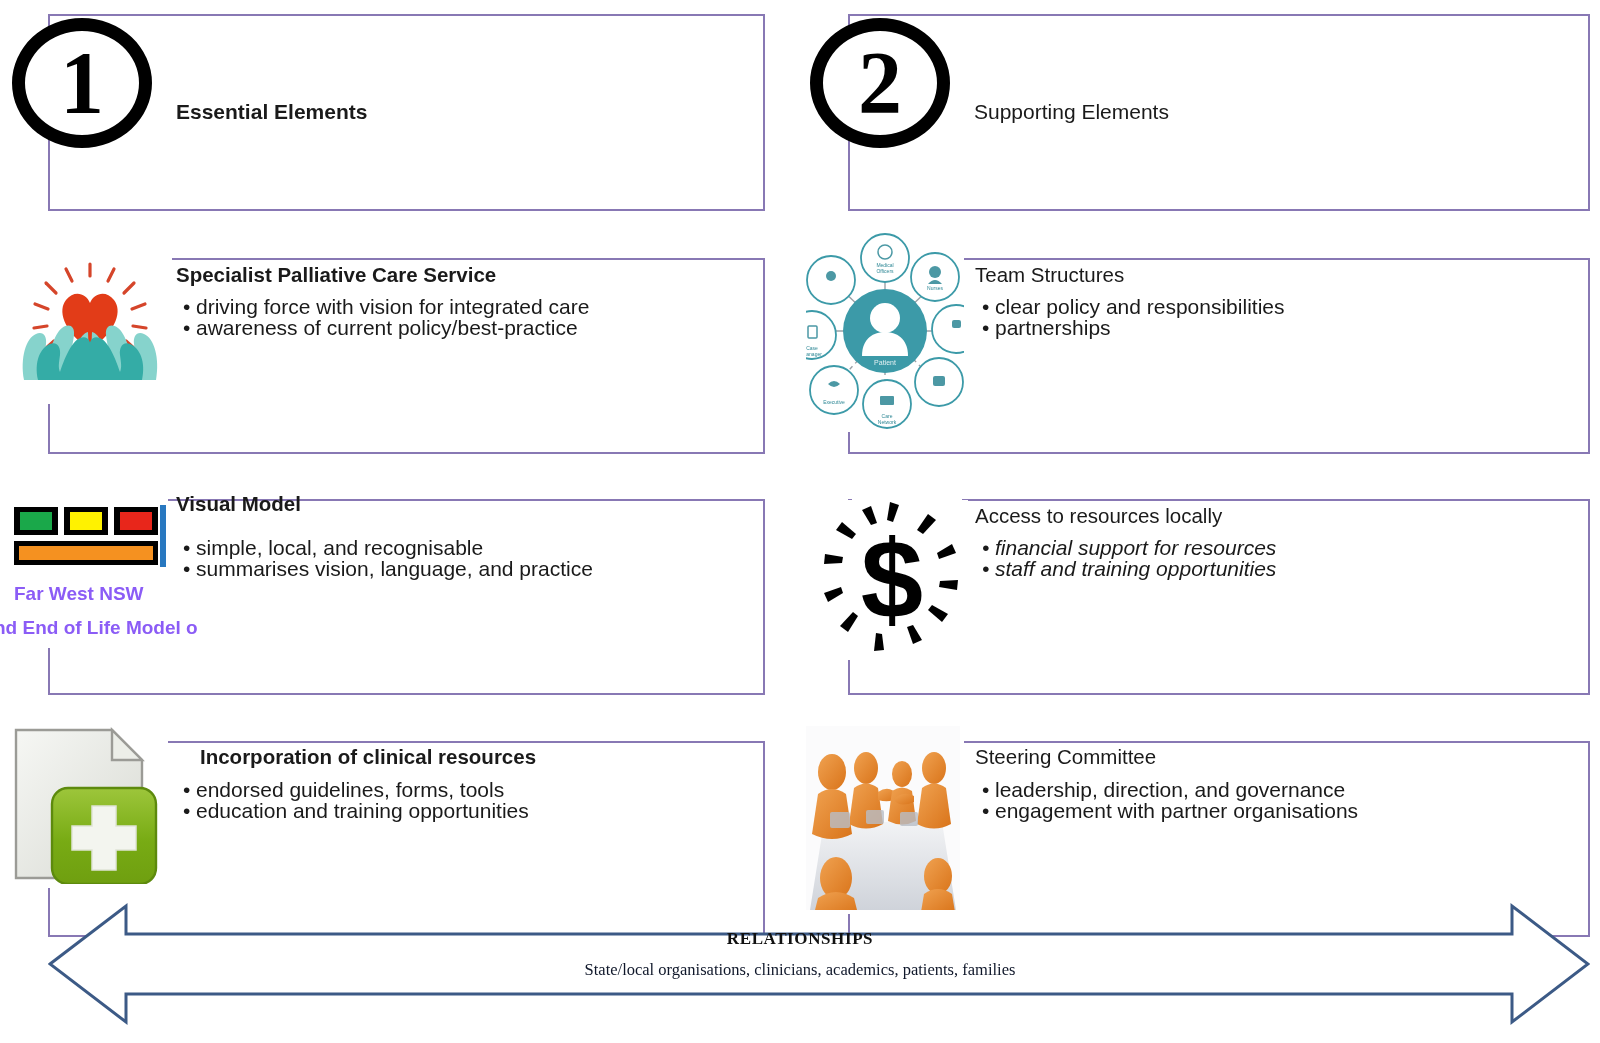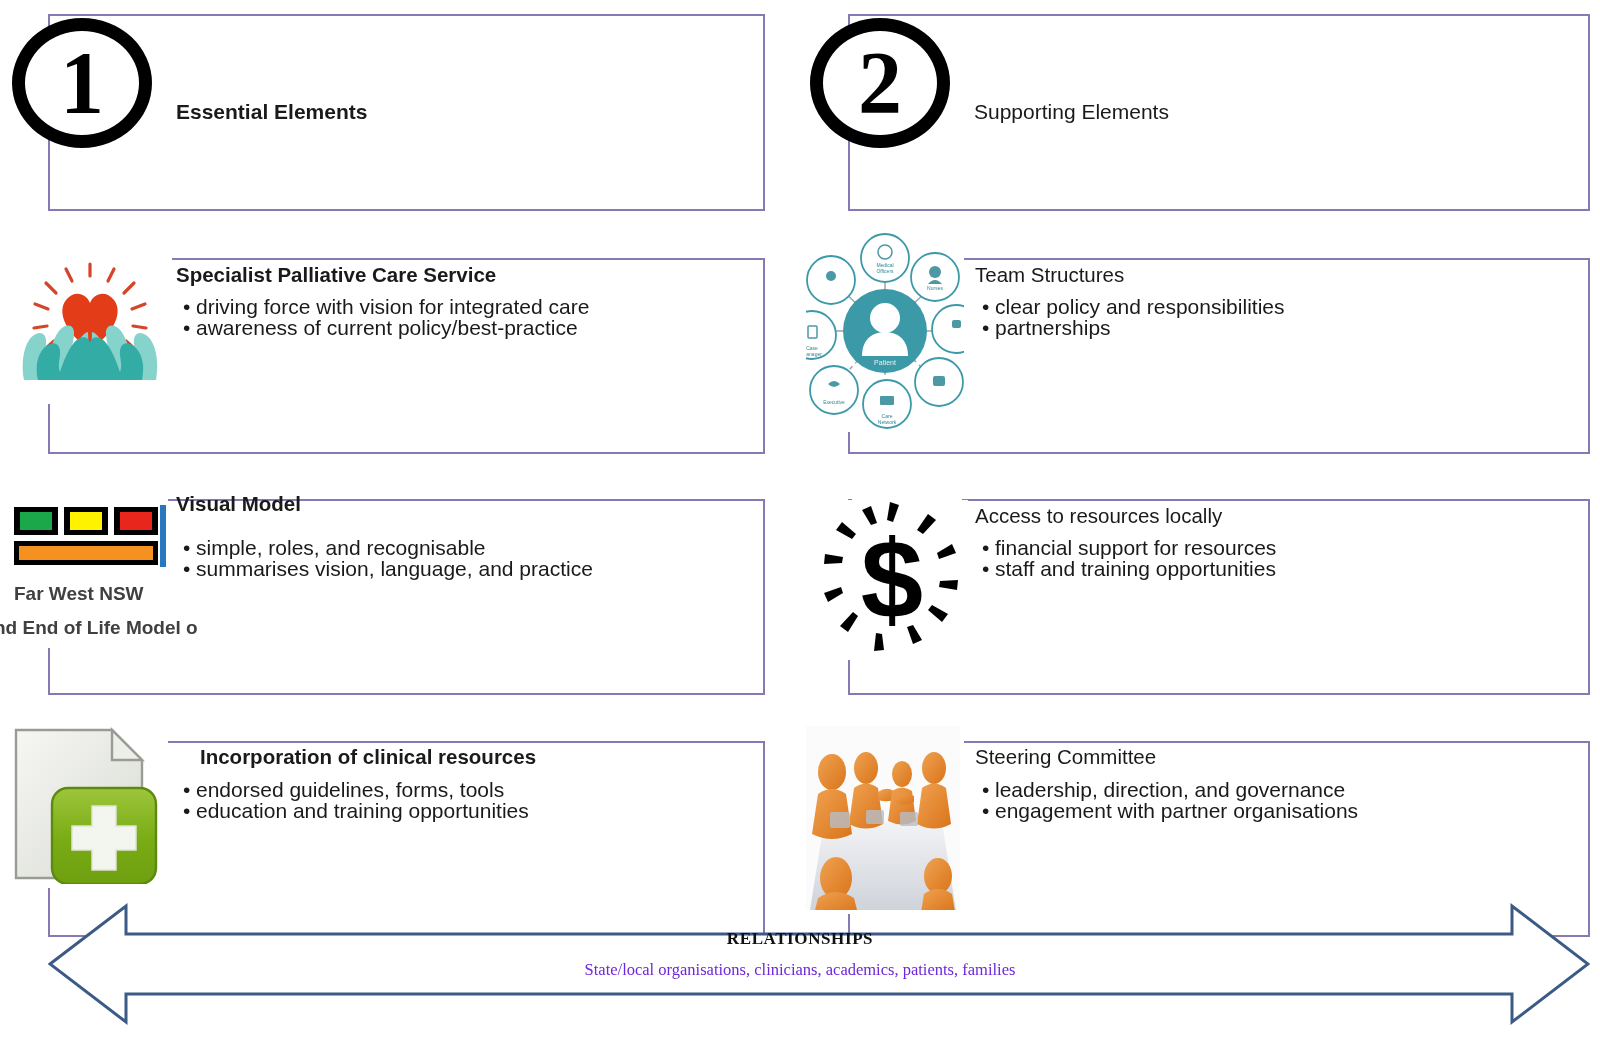--- a/index.html
+++ b/index.html
@@ -100,21 +100,21 @@
   
   .heart-lines line { stroke: #d5452a; stroke-width: 3.2; stroke-linecap: round; }
 
   
   .vm-logo { position: absolute; z-index: 8; }
   .vm-text {
     position: absolute;
     font-family: "Liberation Sans", sans-serif;
     font-weight: bold;
     font-size: 19px;
-    color: #404040;
+    color: #8b5cf6;
     white-space: nowrap;
     z-index: 8;
   }
 
   
   .arrow-wrap { position: absolute; z-index: 9; }
   .rel-title {
     position: absolute;
     z-index: 10;
     font-family: "Liberation Serif", serif;
@@ -123,21 +123,21 @@
     letter-spacing: 0.6px;
     color: #111;
     text-align: center;
     width: 100%;
   }
   .rel-sub {
     position: absolute;
     z-index: 10;
     font-family: "Liberation Serif", serif;
     font-size: 16.5px;
-    color: #6d28d9;
+    color: #0f172a;
     text-align: center;
     width: 100%;
   }
 </style>
 </head>
 <body>
 
 <div id="canvas">
 
   <div class="panel" style="left:48px; top:14px; width:717px; height:197px;"></div>
@@ -271,21 +271,21 @@
       <rect x="6" y="38" width="144" height="24" fill="#000000"></rect>
       <rect x="11" y="43" width="134" height="14" fill="#f59120"></rect>
       <rect x="152" y="2" width="6" height="62" fill="#2878c0"></rect>
     </svg>
   </div>
   <div class="vm-text" style="left:14px; top:583px;">Far West NSW</div>
   <div class="vm-text" style="left:-6px; top:617px;">nd End of Life Model o</div>
 
   <div class="sect-title bold" style="left:176px; top:492px;">Visual Model</div>
   <div class="bullets" style="left:183px; top:537px;">
-    <div>simple, roles, and recognisable</div>
+    <div>simple, local, and recognisable</div>
     <div>summarises vision, language, and practice</div>
   </div>
 
   <div class="panel" style="left:848px; top:499px; width:742px; height:196px;"></div>
   <div class="notch" style="left:852px; top:495px; width:110px; height:160px;"></div>
 
   <div class="icon-box" style="left:818px; top:500px; width:150px; height:160px;">
     <svg width="150" height="160" viewBox="0 0 150 160">
       <g fill="#000000">
         <path d="M72 2 l9 3 l-6 17 l-6 -2 z"></path>
@@ -299,21 +299,21 @@
         <path d="M10 102 l-4 -9 l17 -6 l2 6 z"></path>
         <path d="M6 64 l1 -10 l18 3 l-1 6 z"></path>
         <path d="M18 30 l6 -8 l14 12 l-4 5 z"></path>
         <path d="M44 10 l9 -4 l6 17 l-6 2 z"></path>
       </g>
       <text x="74" y="118" font-family="Liberation Sans, sans-serif" font-weight="bold" font-size="112" fill="#000000" text-anchor="middle">$</text>
     </svg>
   </div>
 
   <div class="sect-title" style="left:975px; top:504px;">Access to resources locally</div>
-  <div class="bullets" style="left:982px; top:537px;">
+  <div class="bullets" style="left:982px; top:537px;font-style:italic;">
     <div>financial support for resources</div>
     <div>staff and training opportunities</div>
   </div>
 
   <div class="panel" style="left:48px; top:741px; width:717px; height:196px;"></div>
   <div class="notch" style="left:0px; top:724px; width:168px; height:164px;"></div>
 
   <div class="icon-box" style="left:10px; top:724px; width:152px; height:160px;">
     <svg width="152" height="160" viewBox="0 0 152 160">
       <defs>

